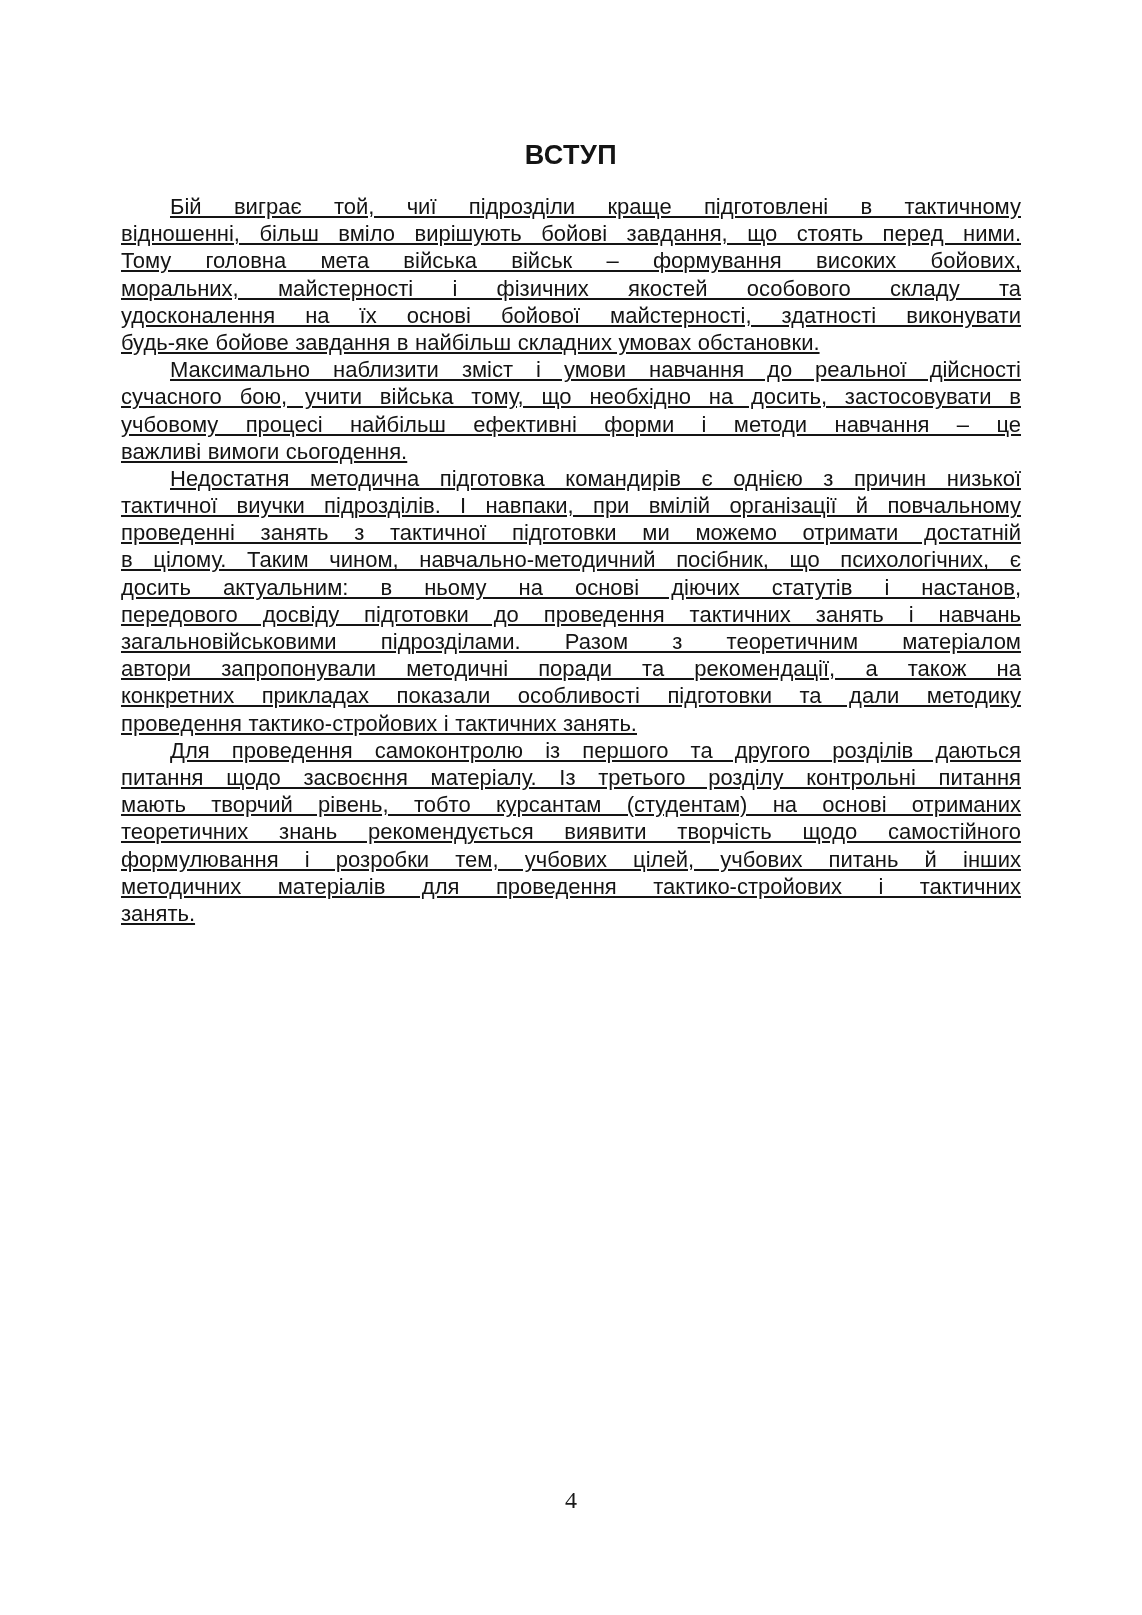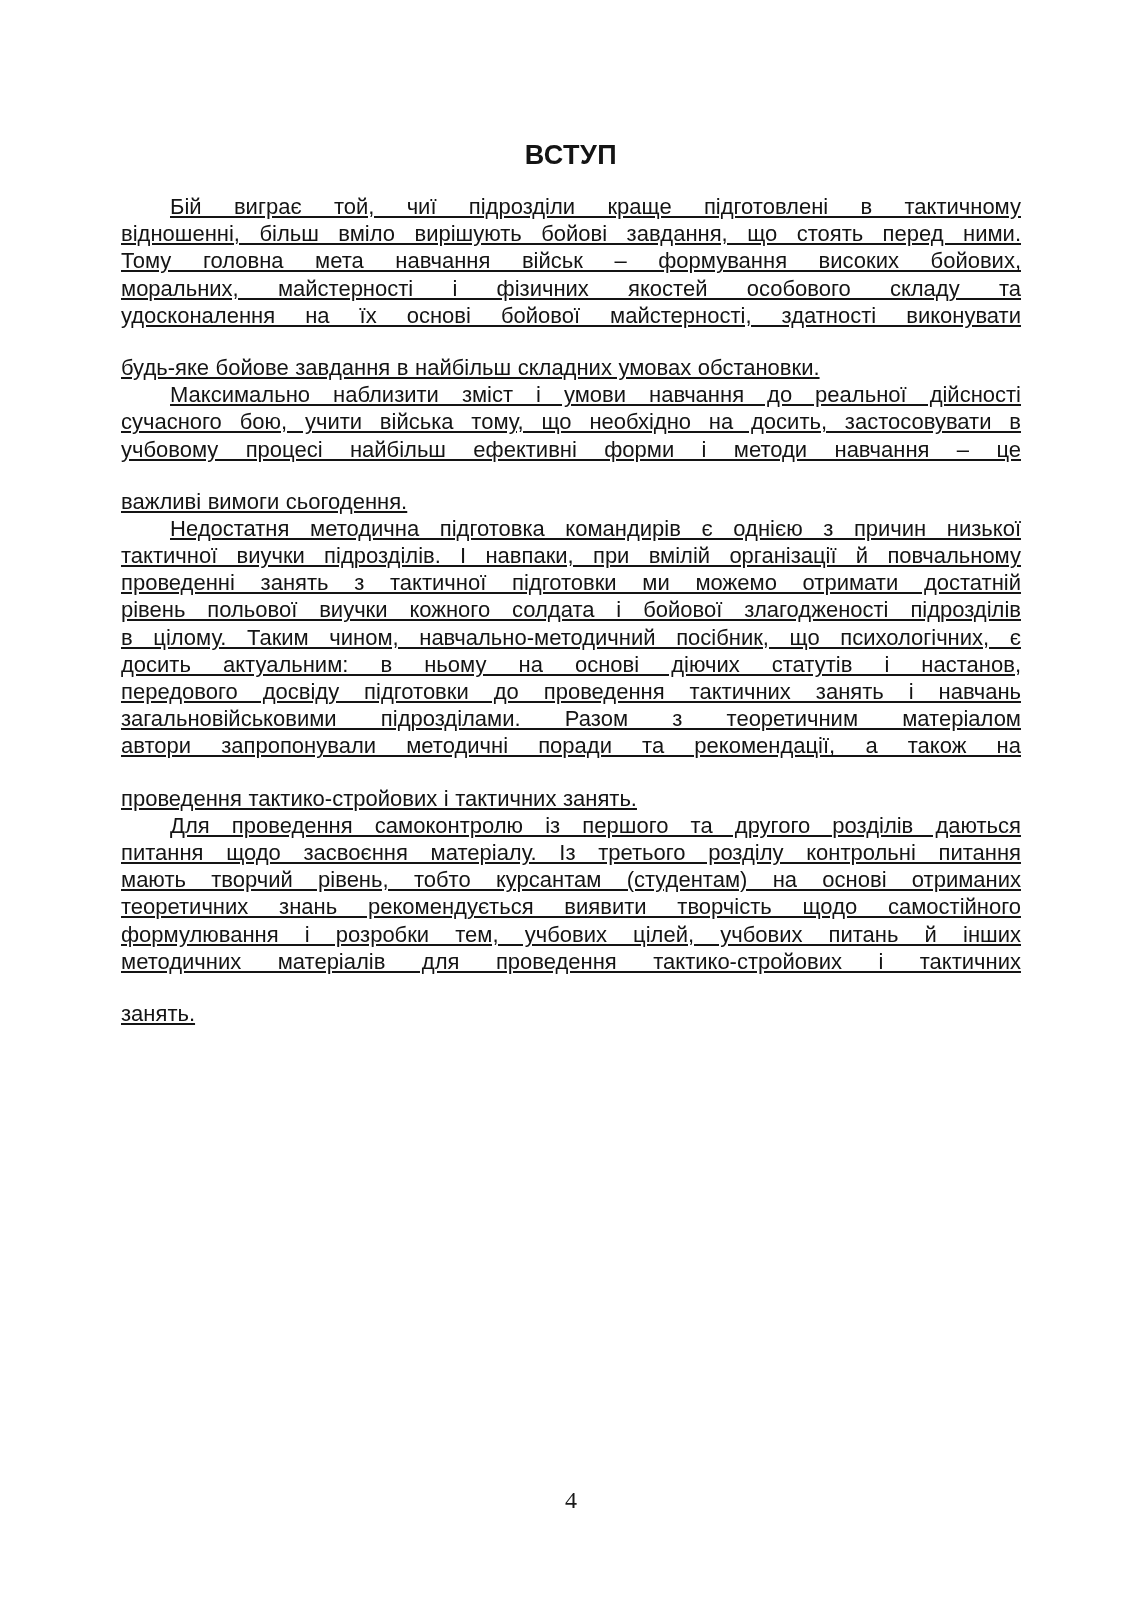--- a/index.html
+++ b/index.html
@@ -41,21 +41,20 @@
     text-align-last: justify;
     word-spacing: 0.02em;
     text-decoration: underline;
   }
   .line.indent {
     text-indent: 49px;
   }
   .line.last {
     text-align: left;
     text-align-last: left;
-    margin-top: 25px;
   }
   .page-number {
     position: absolute;
     top: 1487px;
     left: 0;
     width: 1142px;
     text-align: center;
     font-family: "Liberation Serif", serif;
     font-size: 24px;
     color: #1a1a1a;
@@ -65,39 +64,39 @@
 <body>
 
 <div class="page">
 
   <div class="doc-title">ВСТУП</div>
 
   <div class="textblock">
 
     <div class="line indent">Бій виграє той, чиї підрозділи краще підготовлені в тактичному</div>
     <div class="line">відношенні, більш вміло вирішують бойові завдання, що стоять перед ними.</div>
-    <div class="line">Тому головна мета навчання військ – формування високих бойових,</div>
+    <div class="line">Тому головна мета війська військ – формування високих бойових,</div>
     <div class="line">моральних, майстерності і фізичних якостей особового складу та</div>
     <div class="line">удосконалення на їх основі бойової майстерності, здатності виконувати</div>
     <div class="line last">будь-яке бойове завдання в найбільш складних умовах обстановки.</div>
 
     <div class="line indent">Максимально наблизити зміст і умови навчання до реальної дійсності</div>
     <div class="line">сучасного бою, учити війська тому, що необхідно на досить, застосовувати в</div>
     <div class="line">учбовому процесі найбільш ефективні форми і методи навчання – це</div>
     <div class="line last">важливі вимоги сьогодення.</div>
 
     <div class="line indent">Недостатня методична підготовка командирів є однією з причин низької</div>
     <div class="line">тактичної виучки підрозділів. І навпаки, при вмілій організації й повчальному</div>
     <div class="line">проведенні занять з тактичної підготовки ми можемо отримати достатній</div>
-    <div class="line">рівень польової виучки кожного солдата і бойової злагодженості підрозділів</div>
     <div class="line">в цілому. Таким чином, навчально-методичний посібник, що психологічних, є</div>
     <div class="line">досить актуальним: в ньому на основі діючих статутів і настанов,</div>
     <div class="line">передового досвіду підготовки до проведення тактичних занять і навчань</div>
     <div class="line">загальновійськовими підрозділами. Разом з теоретичним матеріалом</div>
     <div class="line">автори запропонували методичні поради та рекомендації, а також на</div>
+    <div class="line">конкретних прикладах показали особливості підготовки та дали методику</div>
     <div class="line last">проведення тактико-стройових і тактичних занять.</div>
 
     <div class="line indent">Для проведення самоконтролю із першого та другого розділів даються</div>
     <div class="line">питання щодо засвоєння матеріалу. Із третього розділу контрольні питання</div>
     <div class="line">мають творчий рівень, тобто курсантам (студентам) на основі отриманих</div>
     <div class="line">теоретичних знань рекомендується виявити творчість щодо самостійного</div>
     <div class="line">формулювання і розробки тем, учбових цілей, учбових питань й інших</div>
     <div class="line">методичних матеріалів для проведення тактико-стройових і тактичних</div>
     <div class="line last">занять.</div>
 

